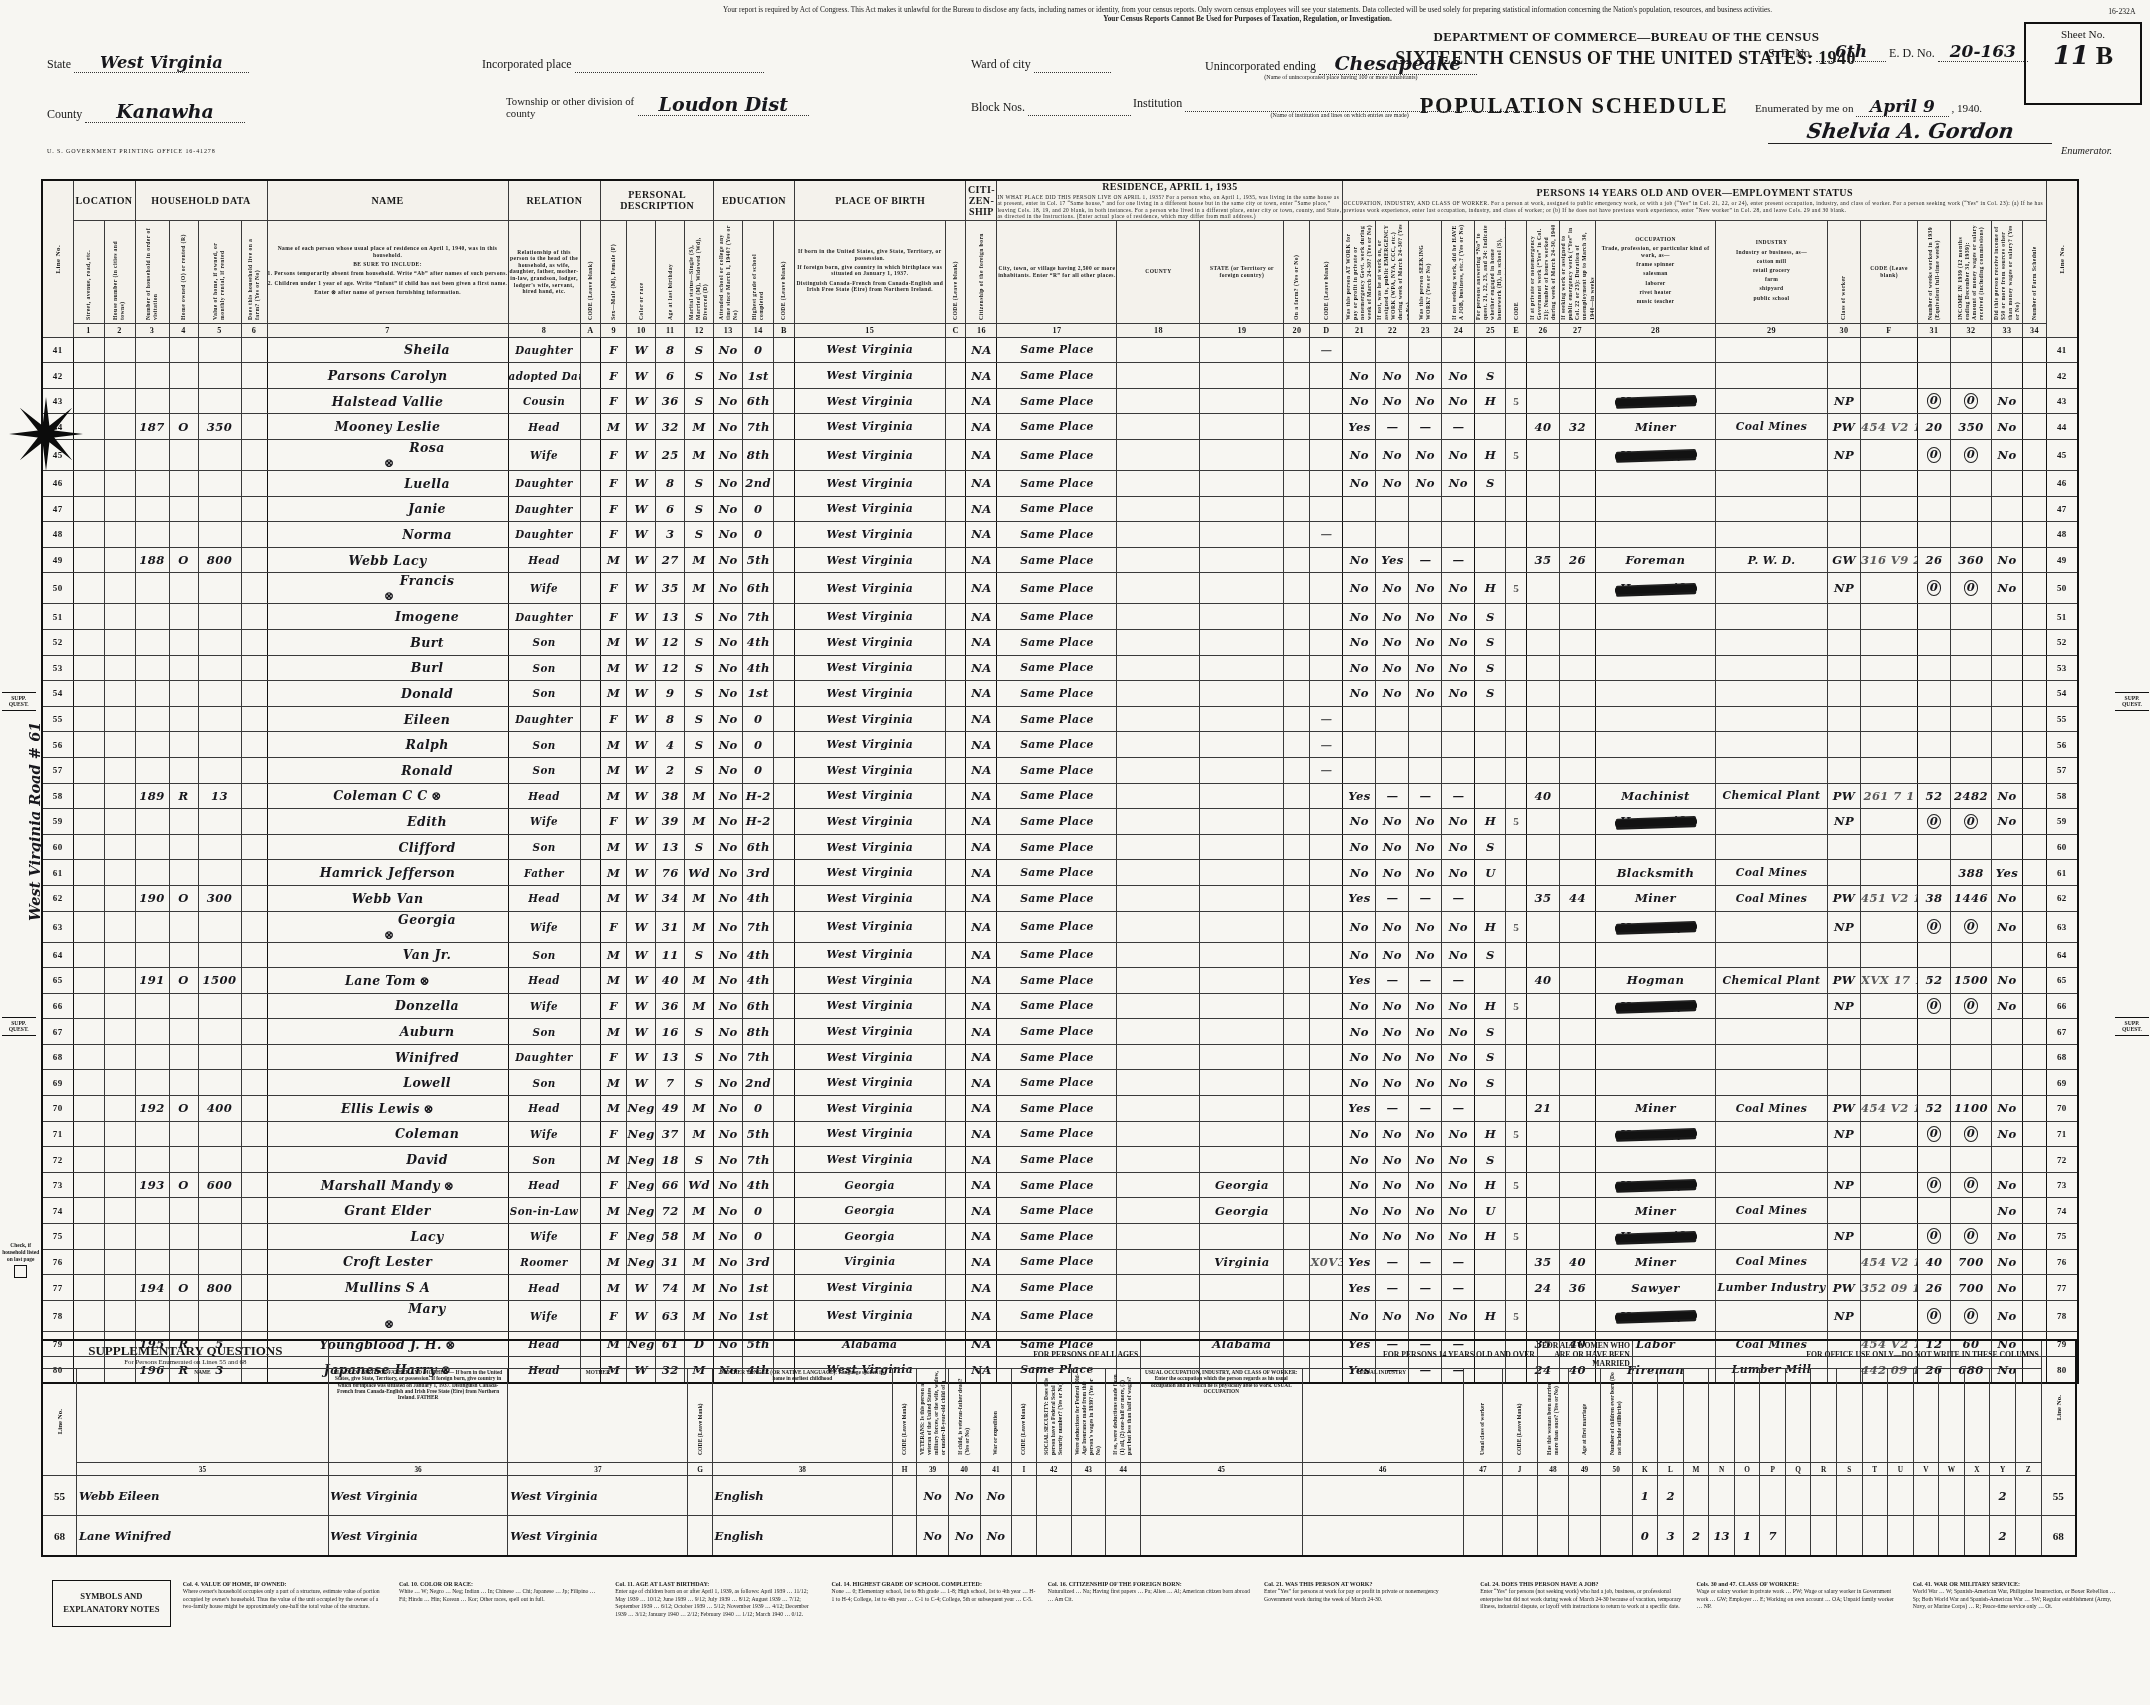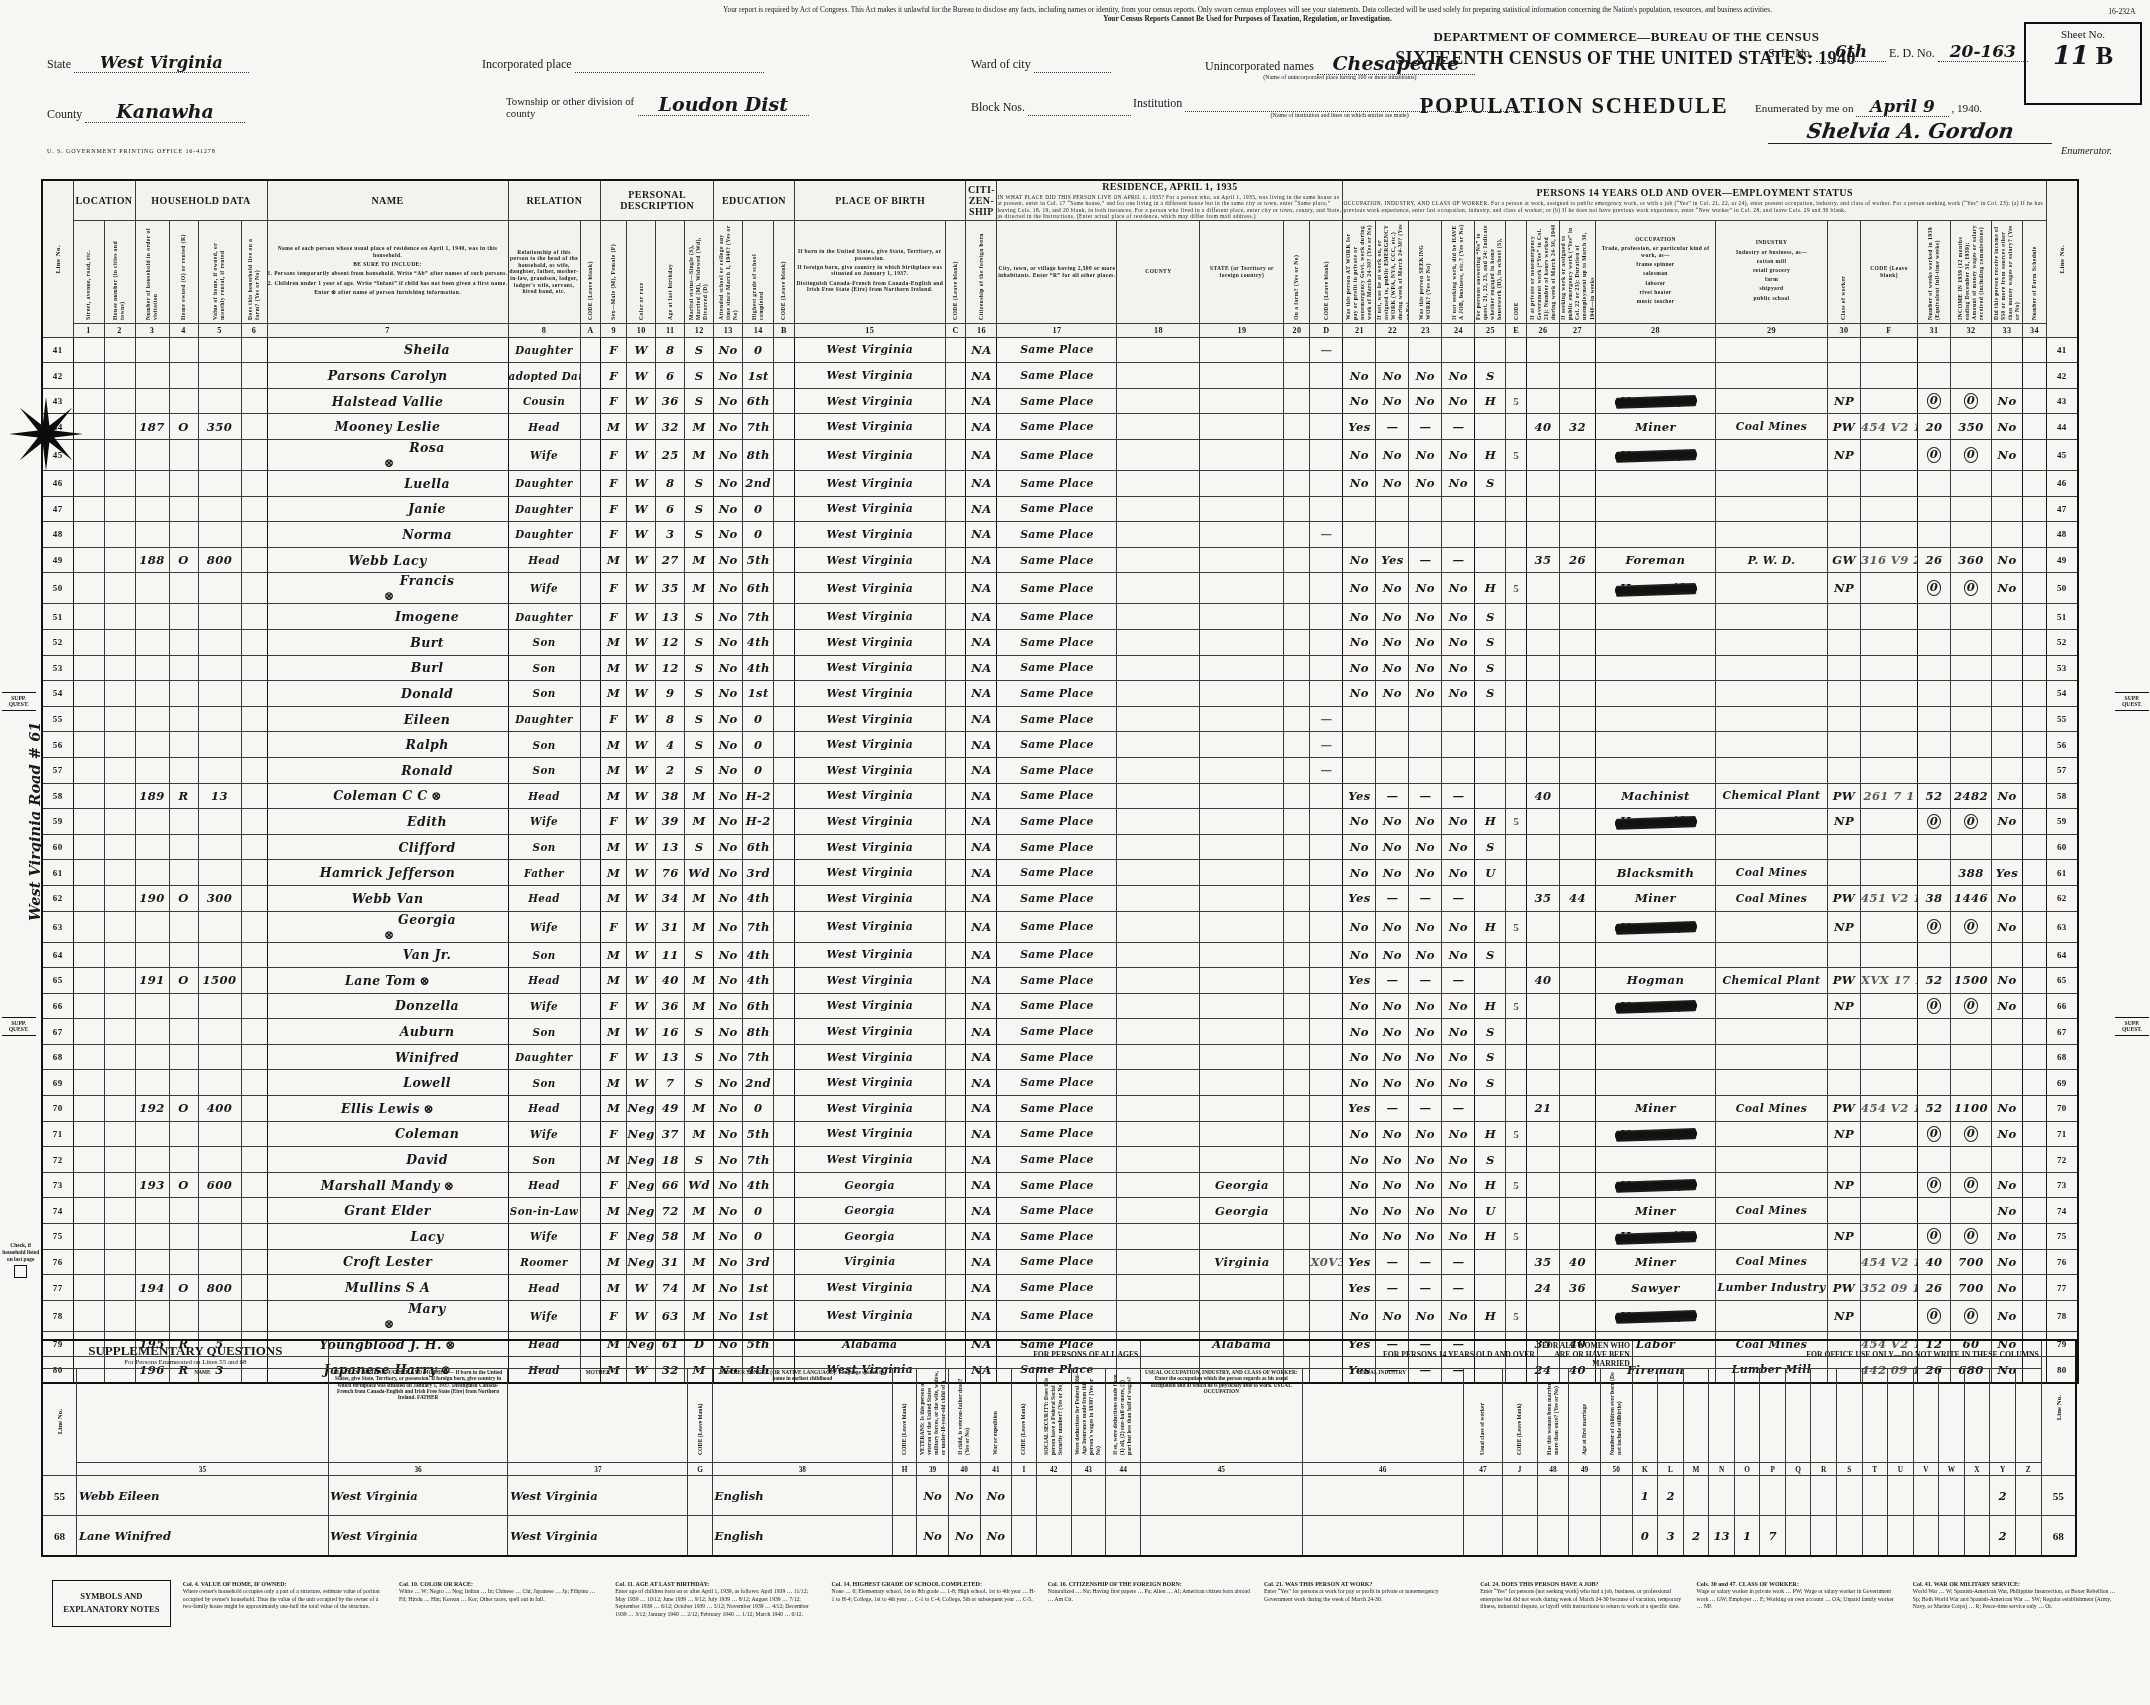--- a/index.html
+++ b/index.html
@@ -101,21 +101,21 @@
   </div>
   <div class="fld" style="left:482px;top:57px;">
     <span class="lbl">Incorporated place</span>
     <span class="dotted" style="display:inline-block;width:189px;">&nbsp;</span>
   </div>
   <div class="fld" style="left:971px;top:57px;">
     <span class="lbl">Ward of city</span>
     <span class="dotted" style="display:inline-block;width:77px;">&nbsp;</span>
   </div>
   <div class="fld" style="left:1205px;top:52px;">
-    <span class="lbl">Unincorporated names</span>
+    <span class="lbl">Unincorporated ending</span>
     <span class="hw dotted" style="padding:0 15.5px;font-size:19px;">Chesapeake</span>
     <span class="note">(Name of unincorporated place having 100 or more inhabitants)</span>
   </div>
   <div class="fld" style="left:47px;top:100px;">
     <span class="lbl">County</span>
     <span class="hw dotted" style="padding:0 31px;font-size:19px;">Kanawha</span>
   </div>
   <div class="fld" style="left:482px;top:93px;width:327px;white-space:normal;">
     <span class="lbl" style="display:inline-block;width:129px;font-size:10.8px;line-height:1.1;vertical-align:middle;margin-left:24px;">Township or other division of county</span>
     <span class="hw dotted" style="padding:0 20.6px;font-size:19px;">Loudon Dist</span>

